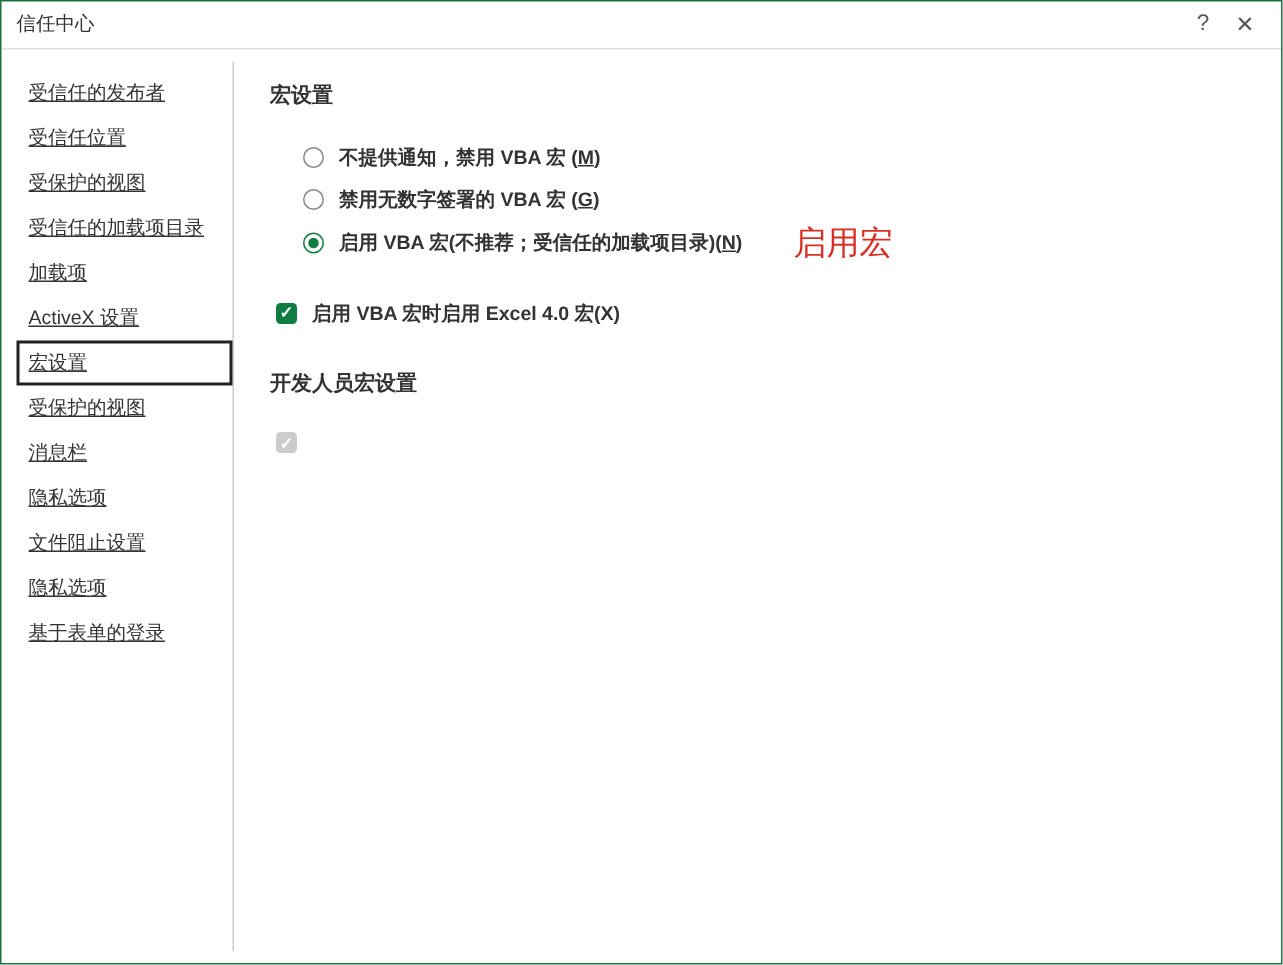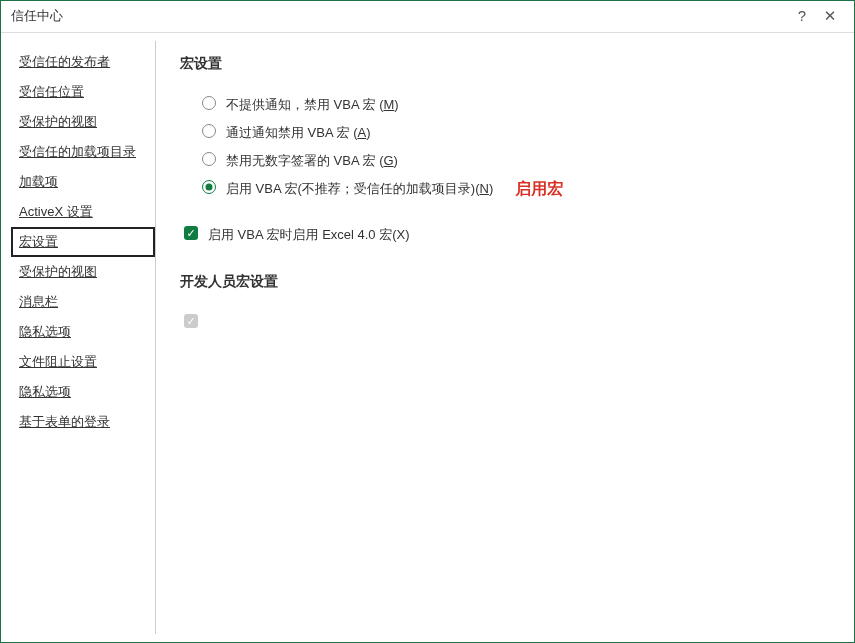--- a/index.html
+++ b/index.html
@@ -50,23 +50,24 @@
     }
     .section-title {
       font-size: 14px;
       font-weight: bold;
       margin-bottom: 18px;
       margin-top: 4px;
     }
     .radio-group { margin-left: 22px; }
     .radio-row, .check-row {
       display: flex;
-      align-items: flex-start;
+      align-items: center;
       padding: 5px 0;
       cursor: pointer;
+      font-weight: bold;
     }
     .radio-row .radio {
       width: 14px; height: 14px;
       border: 1.5px solid #888;
       border-radius: 50%;
       margin-right: 10px;
       position: relative;
       flex-shrink: 0;
     }
     .radio-row.selected .radio {
@@ -78,23 +79,23 @@
       width: 7px; height: 7px;
       background: #107c41;
       border-radius: 50%;
       top: 50%; left: 50%;
       transform: translate(-50%, -50%);
     }
     .radio-label { font-size: 13px; }
     .radio-label .u { text-decoration: underline; }
     .annotation {
       color: #d93025;
-      font-size: 16px;
-      font-weight: 700;
-      margin-left: 22px;
+      font-size: 22px;
+      font-weight: 400;
+      margin-left: 34px;
       display: inline-block;
       vertical-align: middle;
     }
     .check-row { margin-top: 18px; margin-left: 4px; }
     .check-row .checkbox {
       width: 14px; height: 14px;
       border-radius: 3px;
       margin-right: 10px;
       flex-shrink: 0;
       display: flex; align-items: center; justify-content: center;
@@ -147,24 +148,20 @@
   <div class="content">
     <div class="section-title">宏设置</div>
 
     <div class="radio-group">
       <div class="radio-row">
         <span class="radio"></span>
         <span class="radio-label"><span>不提供通知，禁用 VBA 宏 (</span><span class="u">M</span><span>)</span></span>
       </div>
       <div class="radio-row">
         <span class="radio"></span>
-        <span class="radio-label"><span>通过通知禁用 VBA 宏 (</span><span class="u">A</span><span>)</span></span>
-      </div>
-      <div class="radio-row">
-        <span class="radio"></span>
         <span class="radio-label"><span>禁用无数字签署的 VBA 宏 (</span><span class="u">G</span><span>)</span></span>
       </div>
       <div class="row-with-annotation">
         <div class="radio-row selected">
           <span class="radio"></span>
           <span class="radio-label"><span>启用 VBA 宏(不推荐；受信任的加载项目录)(</span><span class="u">N</span><span>)</span></span>
         </div>
         <span class="annotation">启用宏</span>
       </div>
     </div>

